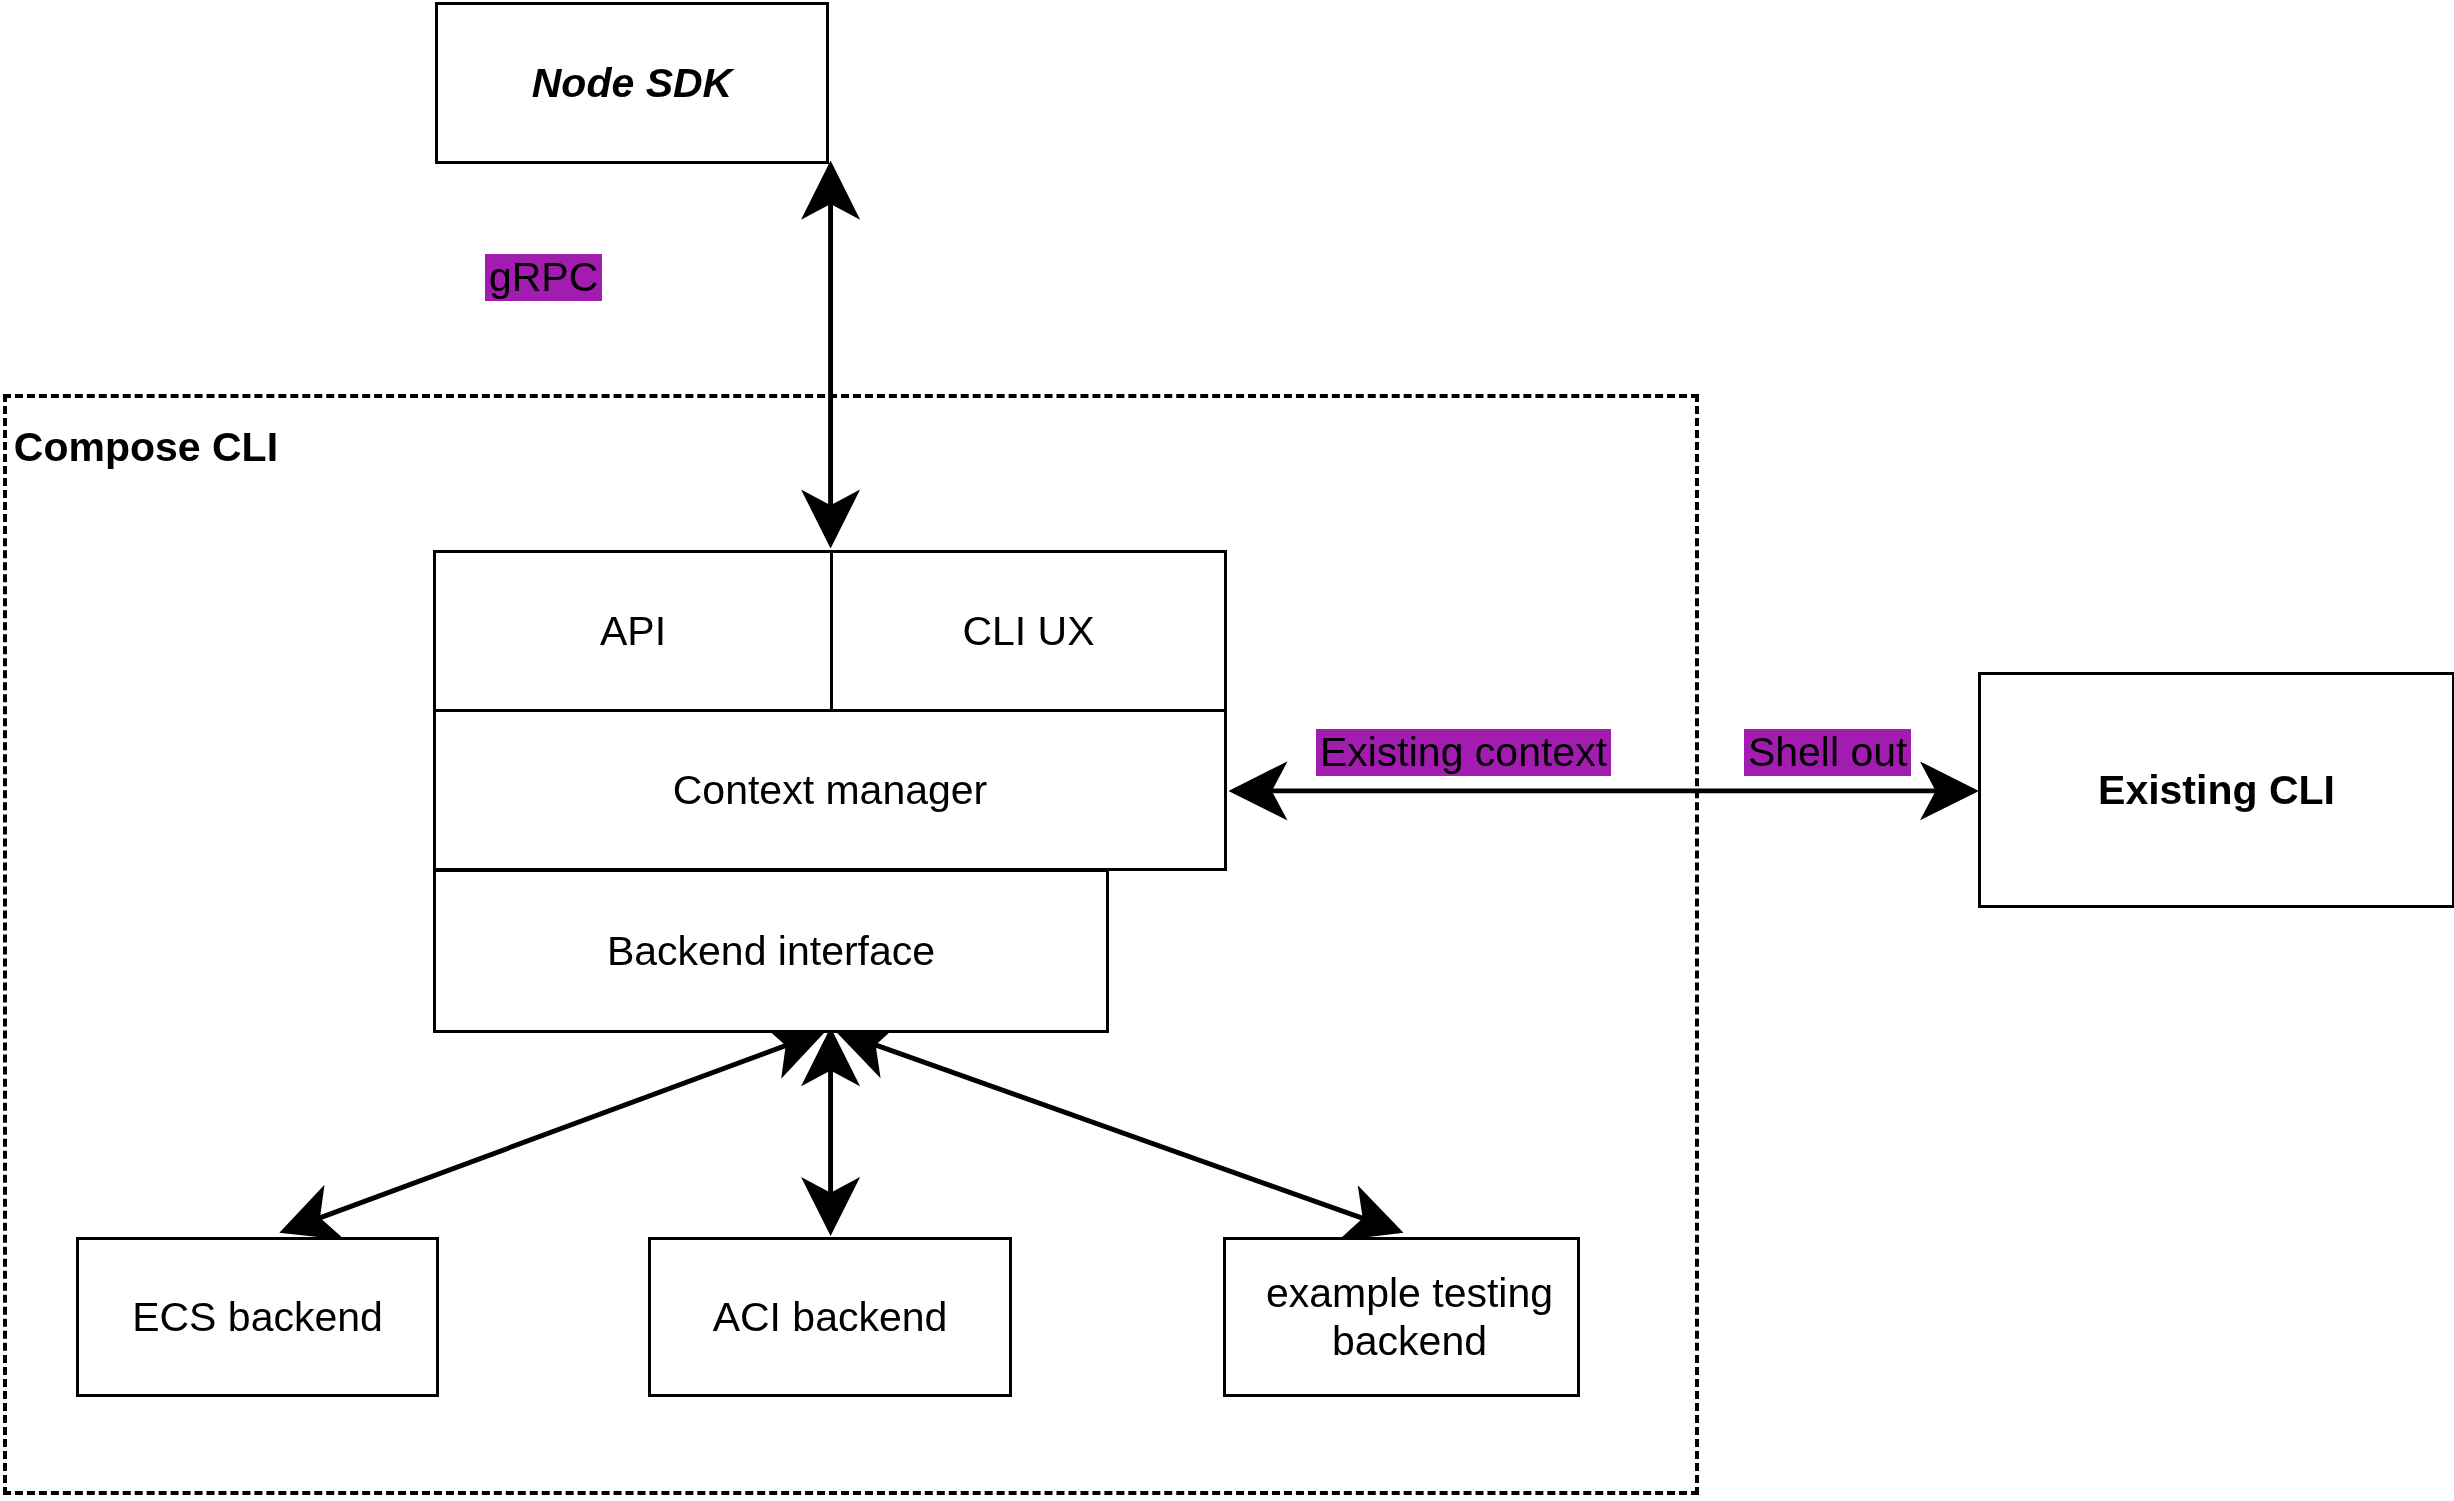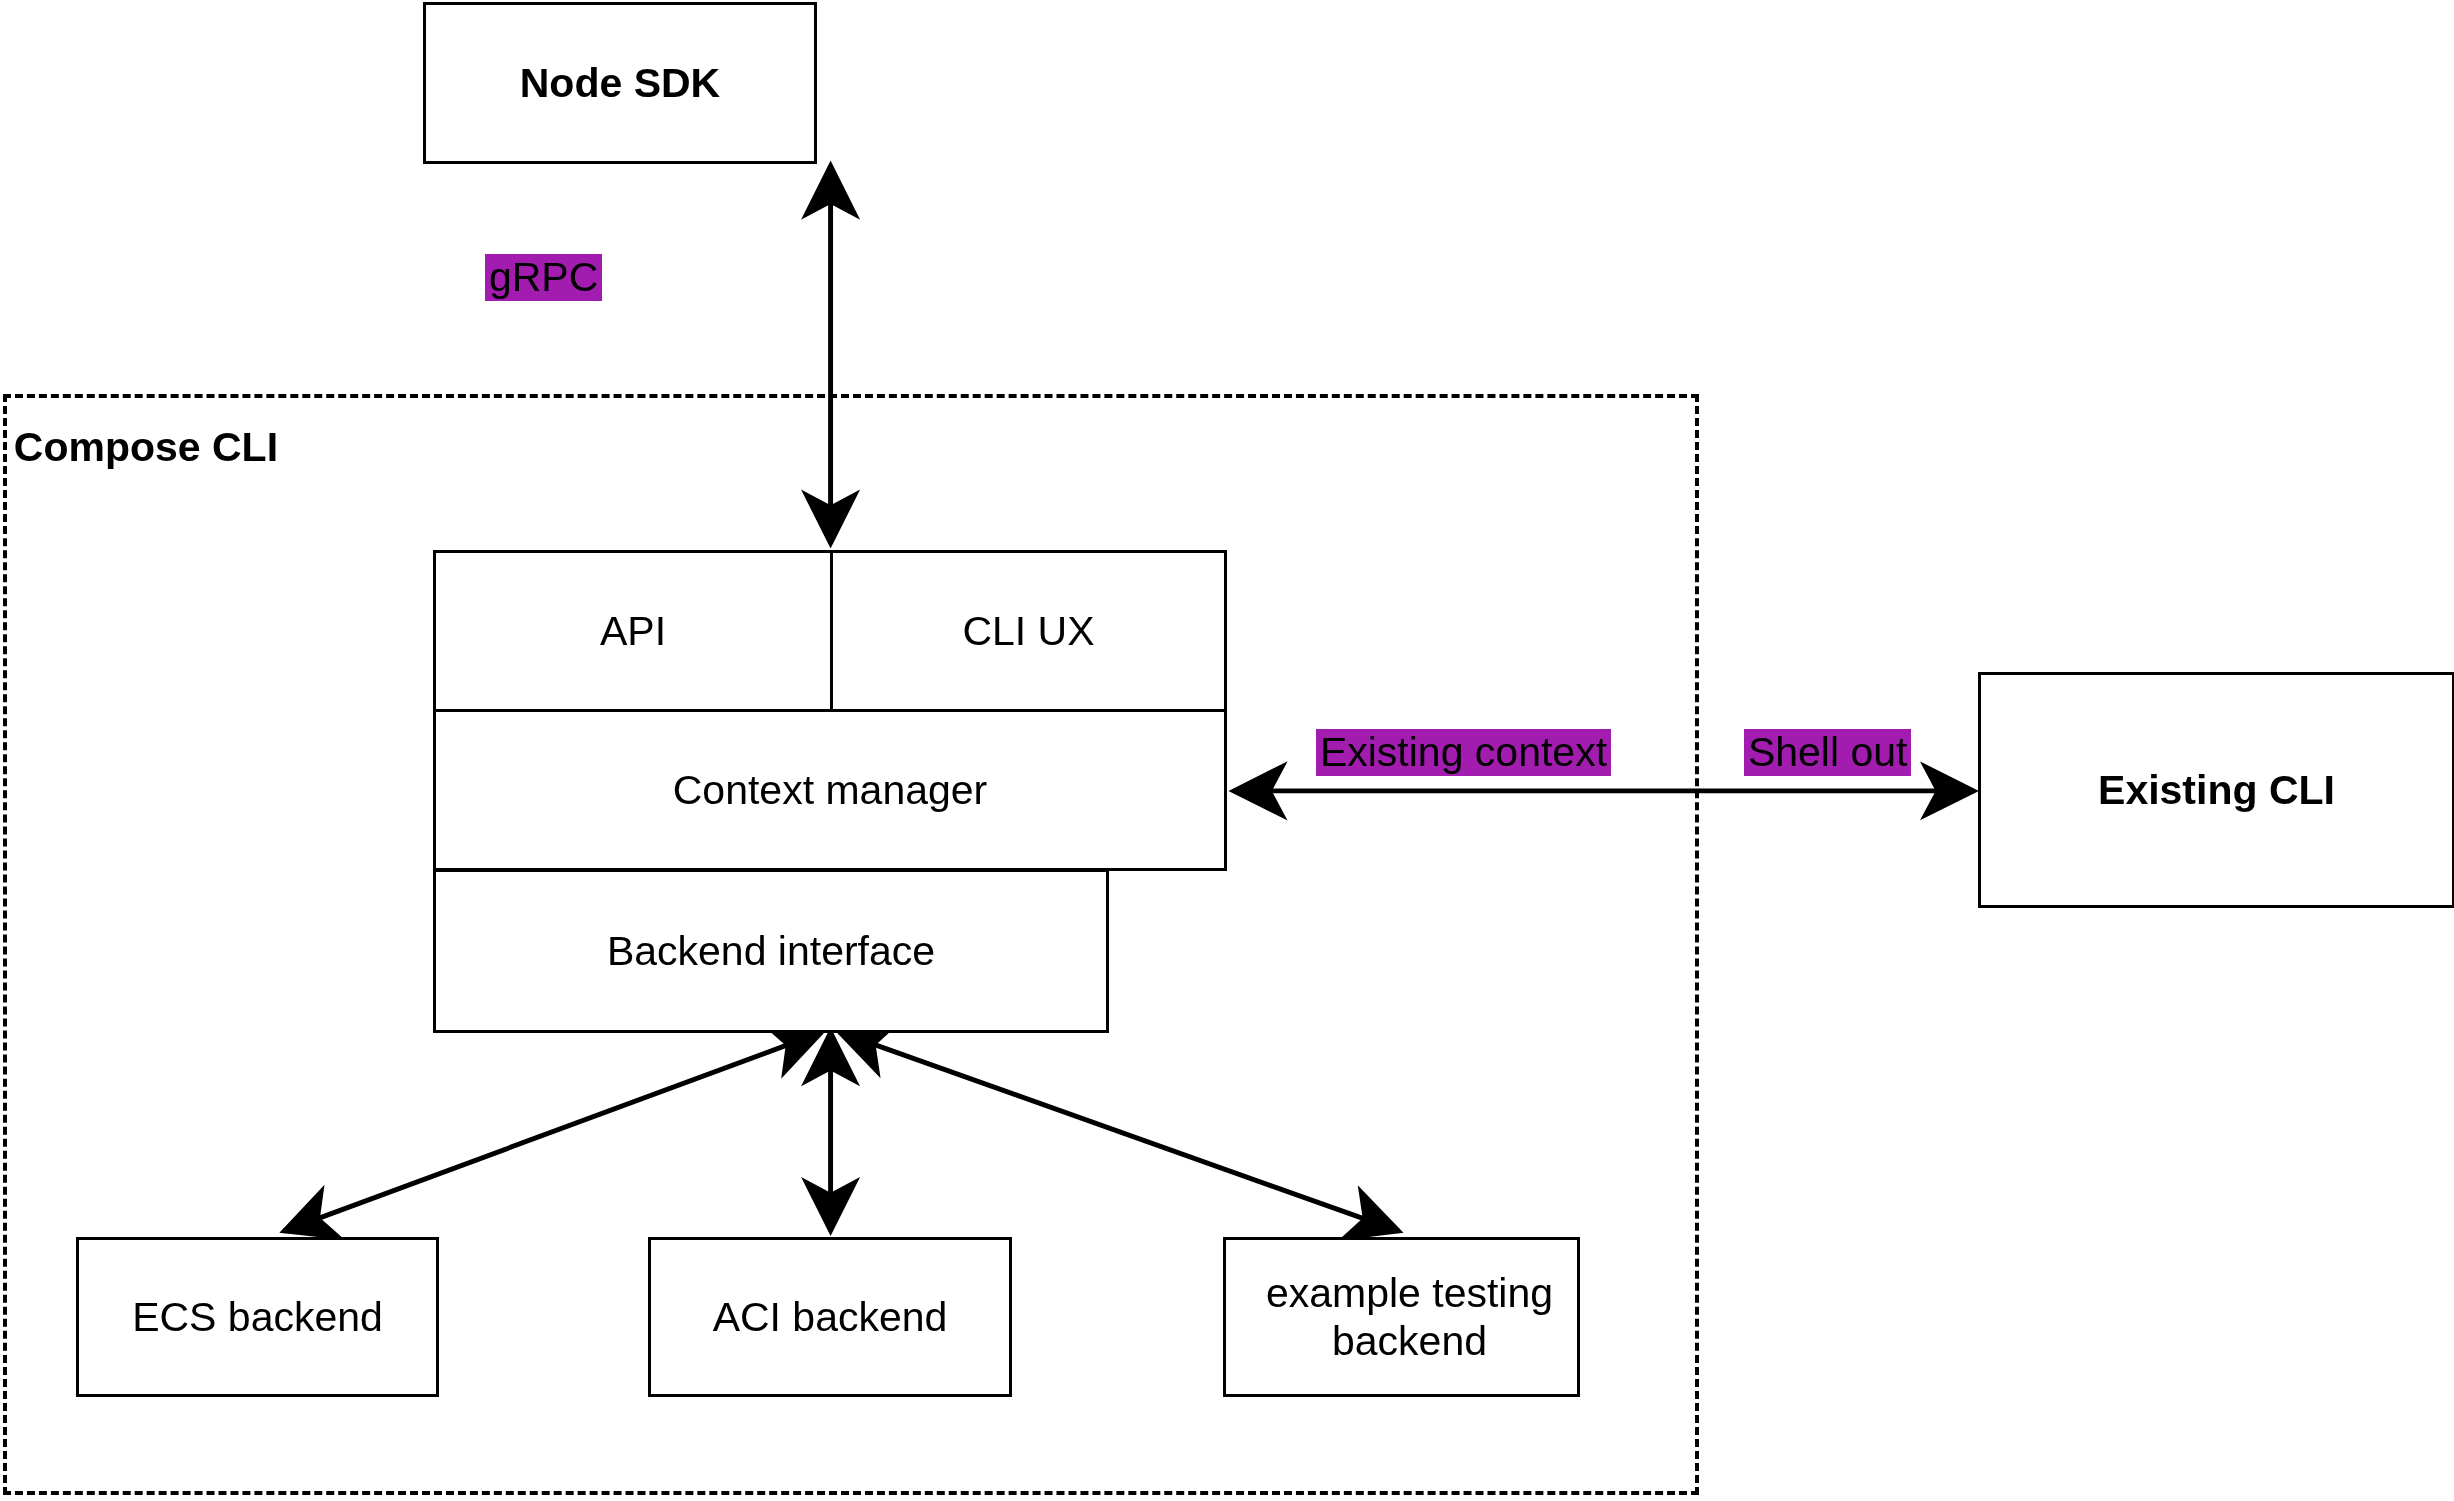--- a/index.html
+++ b/index.html
@@ -113,21 +113,21 @@
     </g>
 
     <g>
       <line x1="852" y1="1048" x2="1420" y2="1250" stroke="#000000" stroke-width="5" marker-start="url(#arrowStart)" marker-end="url(#arrowEnd)"></line>
     </g>
   </svg>
 
   <div class="group-box" style="left:3px; top:394px; width:1696px; height:1101px;"></div>
   <div class="group-label" style="left:13.8px; top:424px;">Compose CLI</div>
 
-  <div class="node-box bold" style="left:423px; top:2px; width:394px; height:162px;">
+  <div class="node-box bold" style="left:435px; top:2px; width:394px; height:162px;font-style:italic;">
     <span>Node SDK</span>
   </div>
 
   <div class="edge-label" style="left:485px; top:254px;">gRPC</div>
 
   <div class="split-box" style="left:433px; top:550px; width:794px; height:162px;">
     <div class="split-cell">
       <span>API</span>
     </div>
     <div class="split-cell divider">

